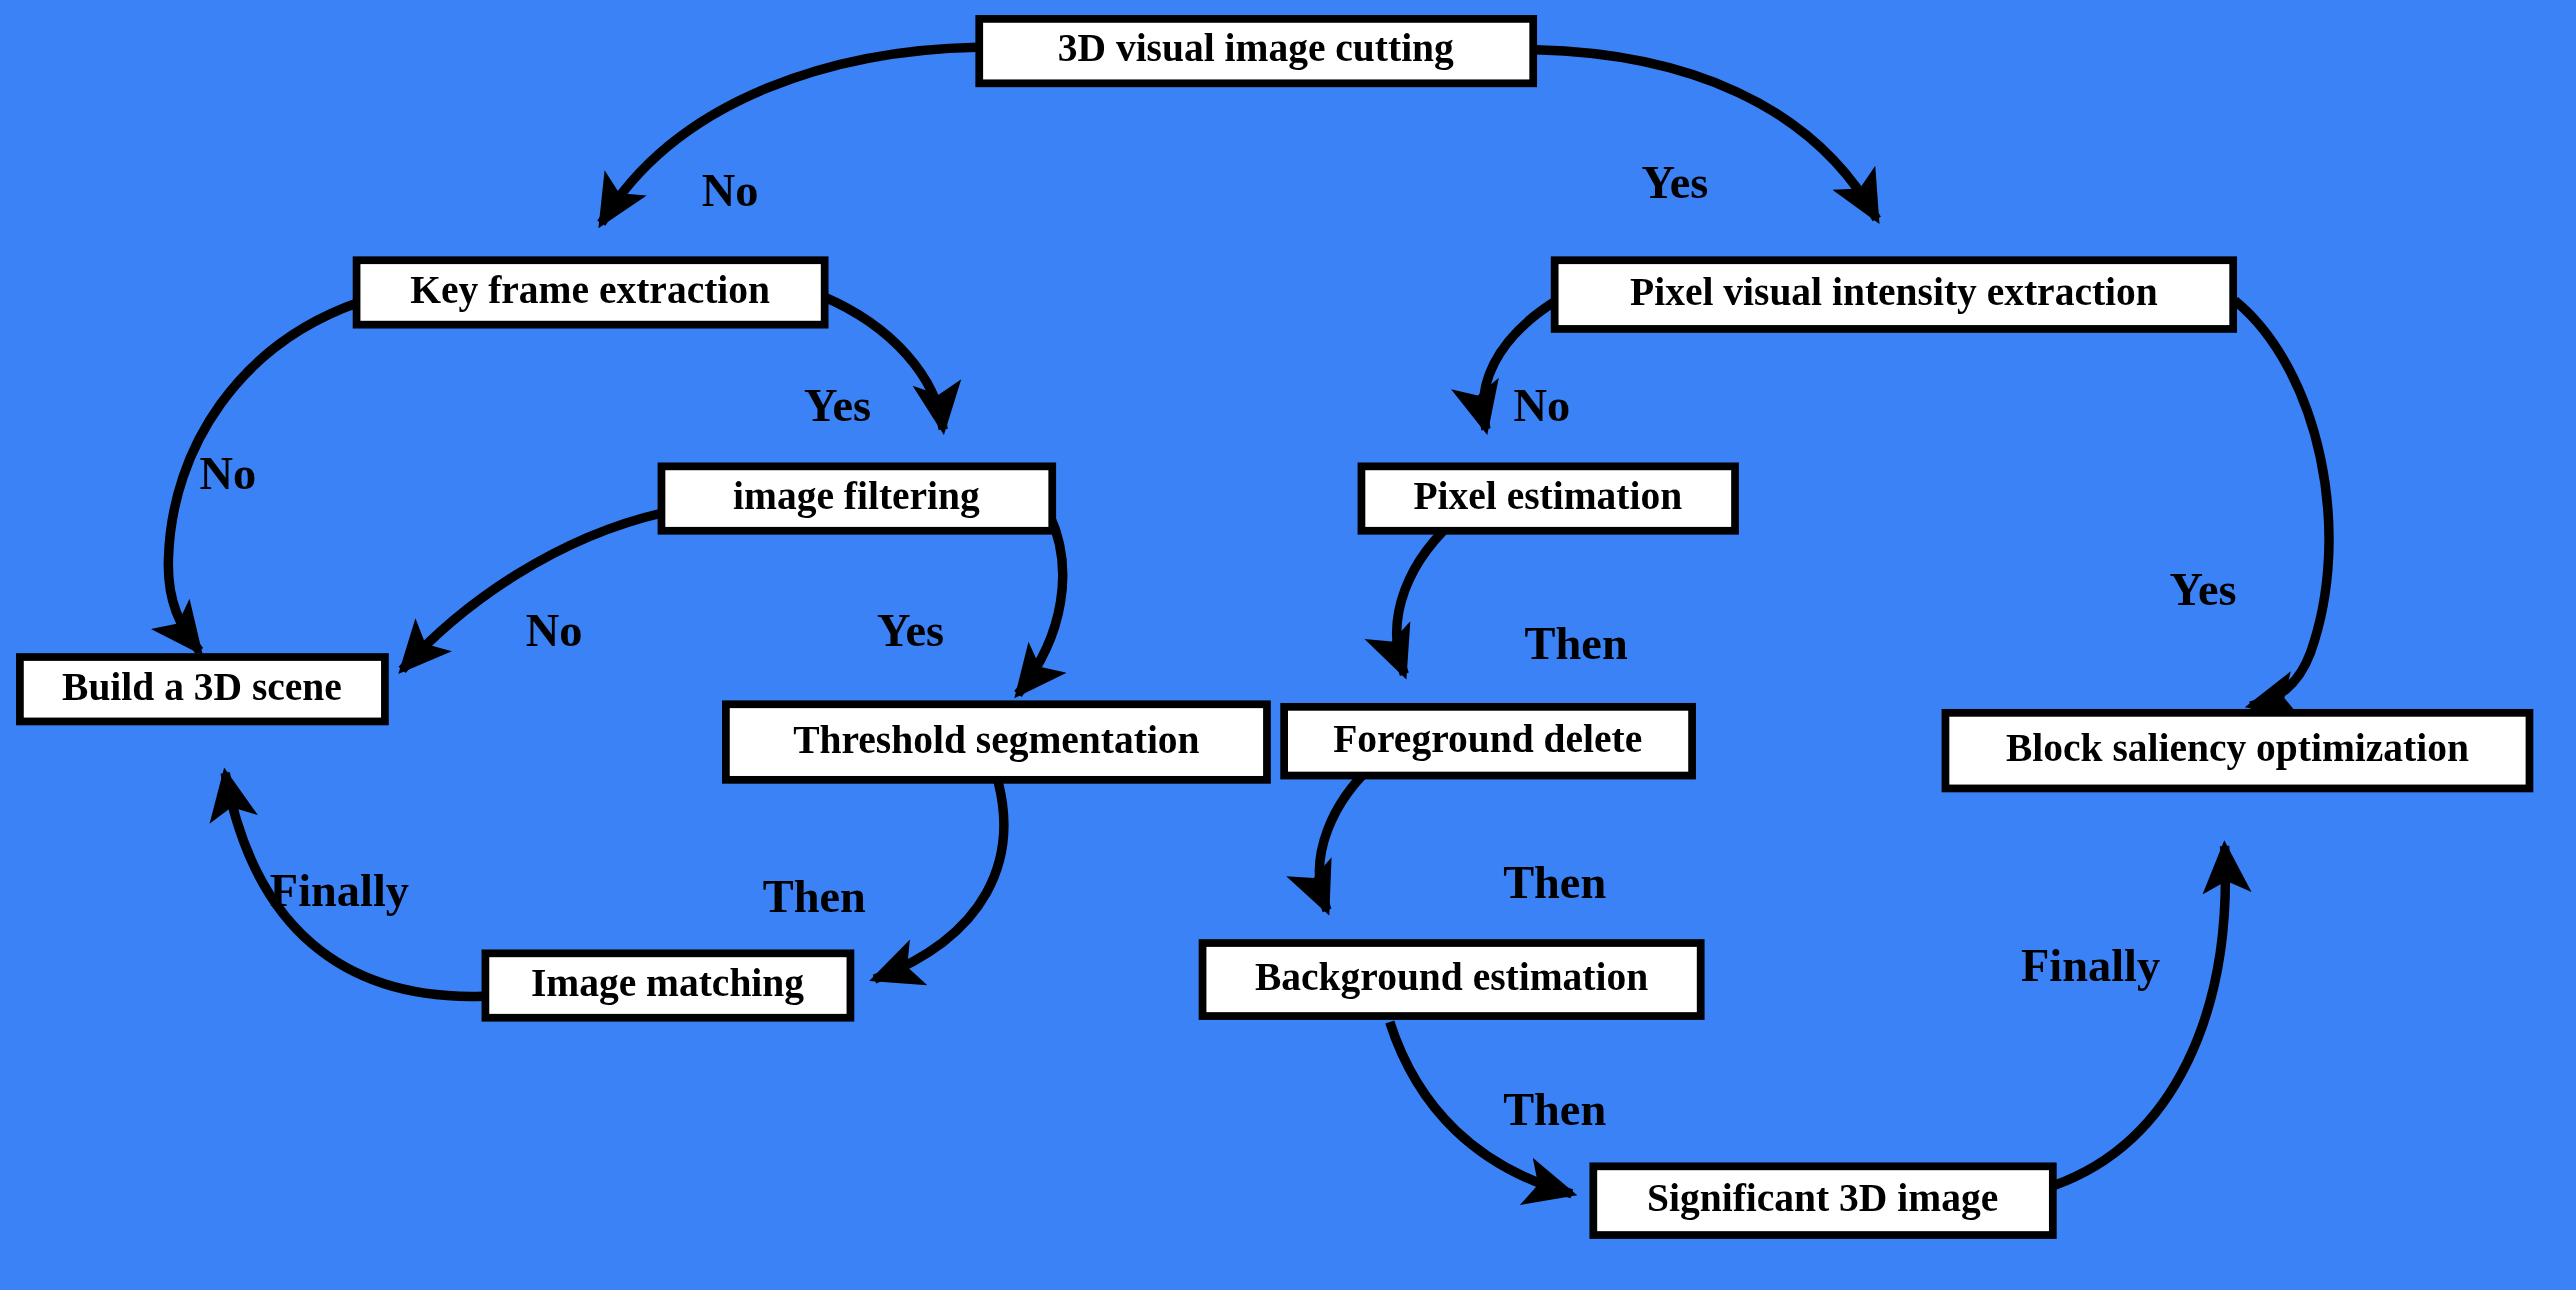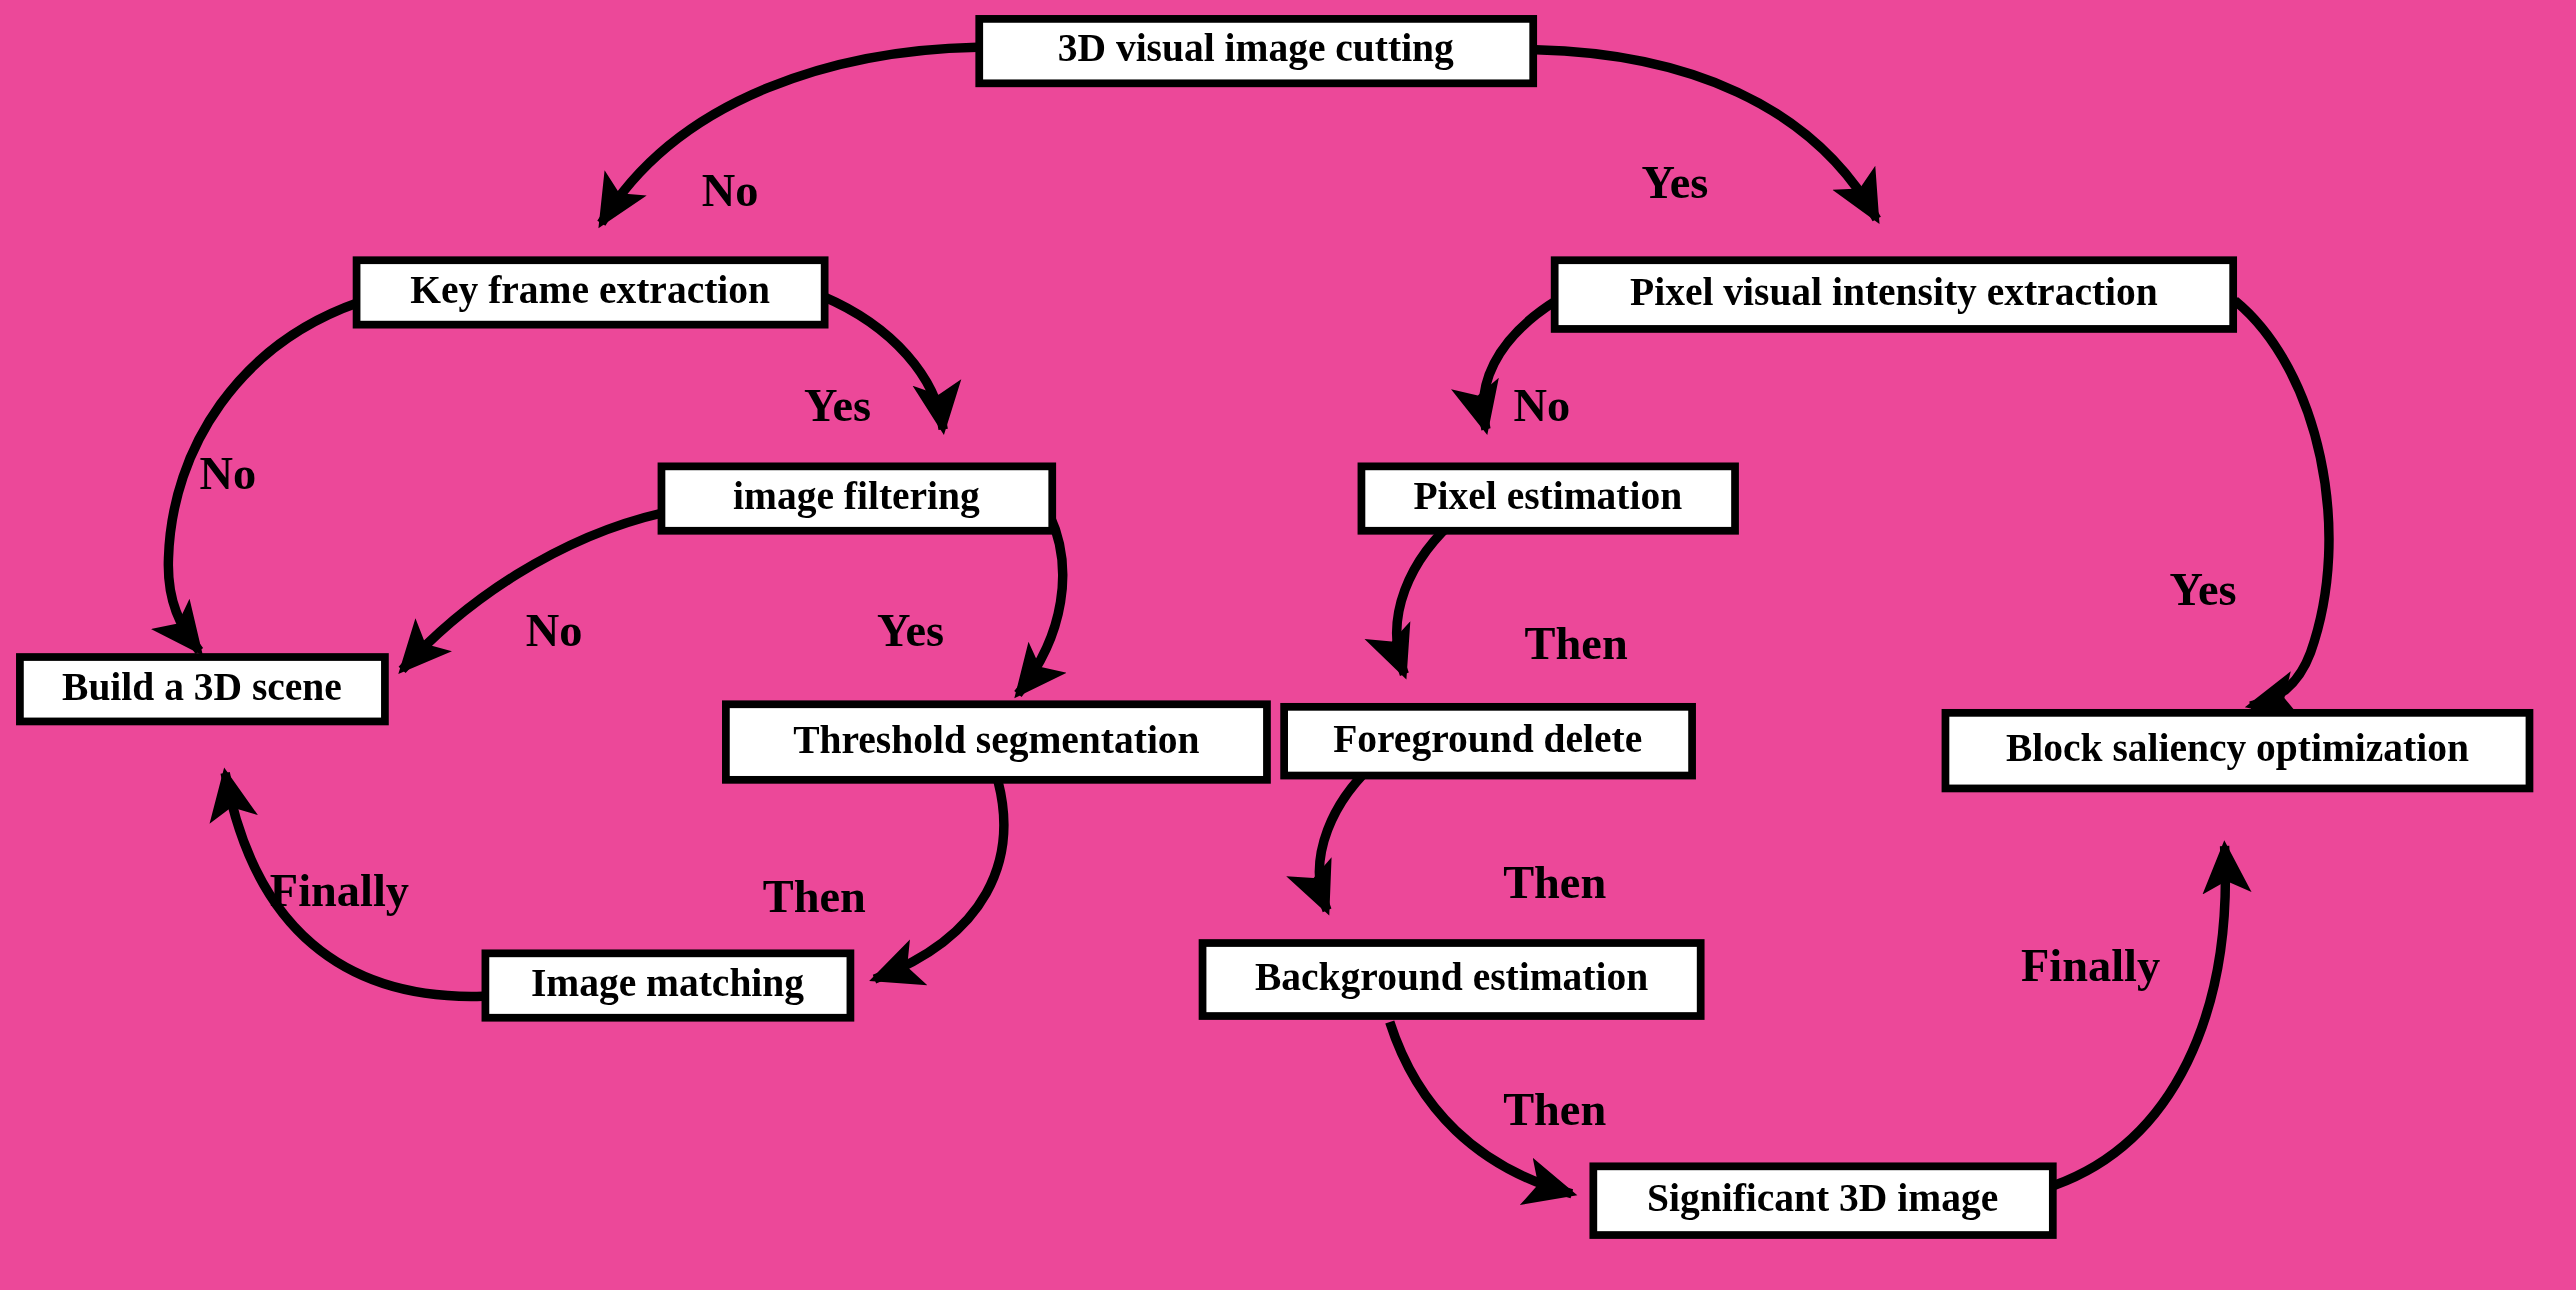--- a/index.html
+++ b/index.html
@@ -10,21 +10,21 @@
   body {
     width: 2576px;
     height: 1290px;
     font-family: "Liberation Serif", "DejaVu Serif", serif;
     overflow: hidden;
   }
   #flowchart-root {
     position: relative;
     width: 2576px;
     height: 1290px;
-    background: #ec4899;
+    background: #3b82f6;
   }
   svg#diagram {
     display: block;
     width: 2576px;
     height: 1290px;
   }
   .node-rect {
     fill: #ffffff;
     stroke: #000000;
     stroke-width: 9;

